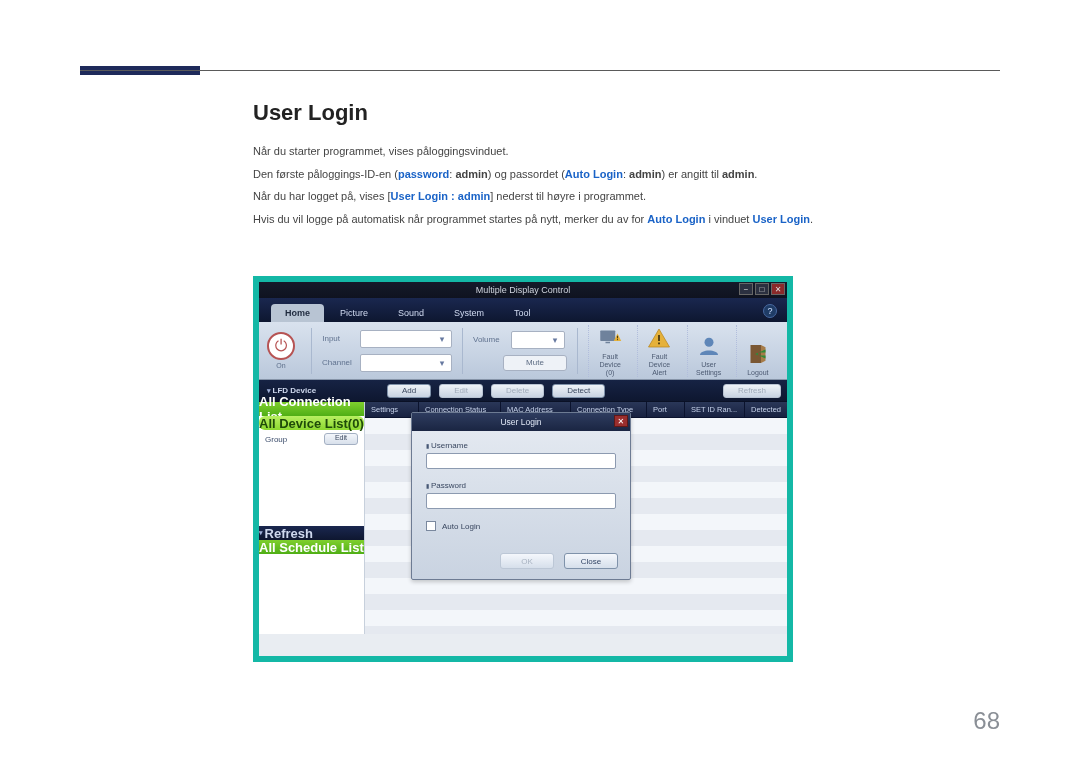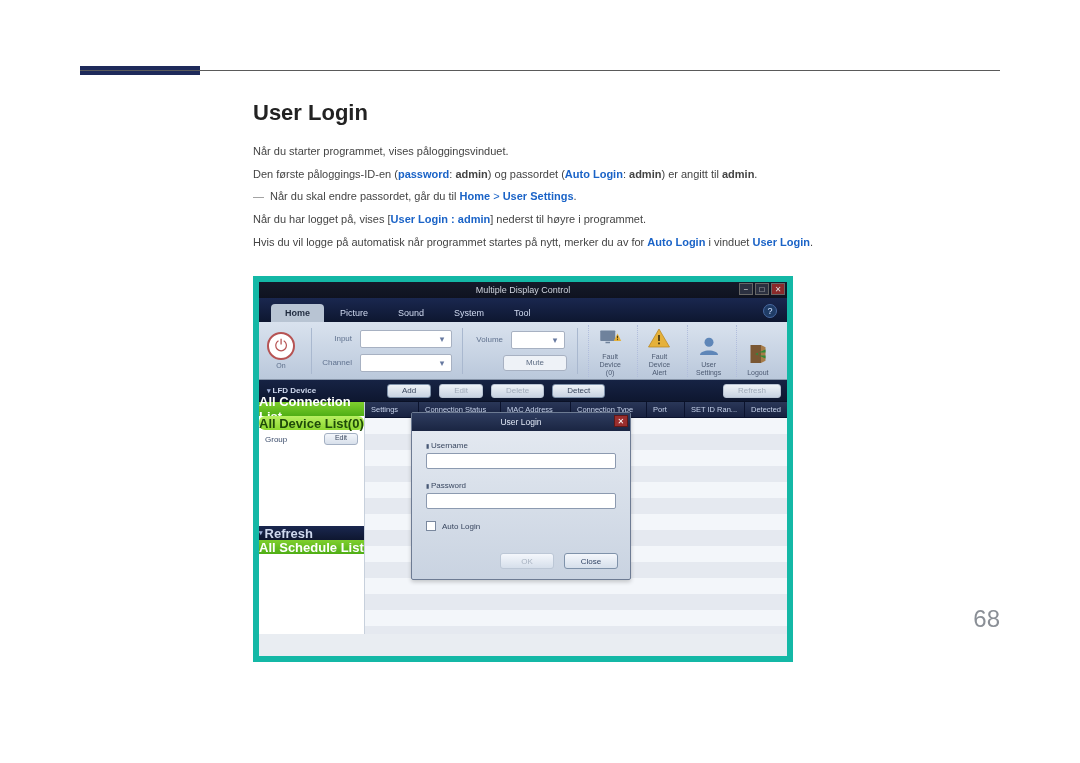--- a/index.html
+++ b/index.html
@@ -1,17 +1,17 @@
 <!DOCTYPE html>
 <html><head>
 <meta charset="utf-8">
 <style>
   * { box-sizing: border-box; margin: 0; padding: 0; }
   html, body { width: 1080px; height: 763px; font-family: Arial, Helvetica, sans-serif; background: #fff; color: #333; }
-  .page { position: relative; width: 1080px; height: 661px; padding: 38px 80px 32px 80px; }
+  .page { position: relative; width: 1080px; height: 763px; padding: 38px 80px 32px 80px; }
   .top-rule { position: absolute; top: 70px; left: 80px; right: 80px; height: 0; border-top: 1px solid #5a5a5a; }
   .left-bar { position: absolute; left: 80px; top: 66px; width: 120px; height: 9px; background: #1e2a5a; }
   .content { position: absolute; left: 253px; top: 100px; width: 560px; }
   h2 { font-size: 22px; font-weight: 700; color: #222; margin-bottom: 16px; }
   p.body { font-size: 11px; line-height: 1.7; color: #444; margin-bottom: 4px; }
   .dash-line { display: flex; font-size: 11px; line-height: 1.7; color: #444; margin-bottom: 4px; }
   .dash-line::before { content: "―"; color: #888; margin-right: 6px; }
   .b { font-weight: 700; }
   .blue { color: #1a63c7; }
   .screenshot { position: absolute; left: 253px; top: 276px; width: 540px; height: 386px; border: 6px solid #14b8a6; background: #e9edf2; font-size: 9px; color: #e4e4e4; overflow: hidden; }
@@ -23,21 +23,21 @@
   .mainbar { height: 24px; background: linear-gradient(#1a274f,#0e1730); display: flex; align-items: flex-end; padding-left: 12px; position: relative; }
   .tab { height: 18px; padding: 2px 14px; font-size: 9px; color: #d0daf0; margin-right: 2px; border-radius: 4px 4px 0 0; display: flex; align-items: center; cursor: pointer; }
   .tab.active { background: #b8c4d3; color: #1f2a3e; font-weight: 700; }
   .help-dot { position: absolute; right: 10px; top: 6px; width: 14px; height: 14px; border-radius: 50%; background: #1f3c66; color: #cfe0ff; display: flex; align-items: center; justify-content: center; font-size: 9px; cursor: pointer; border: 1px solid #4868a0; }
   .ribbon { height: 58px; background: linear-gradient(#d9e2ee,#bac8db); border-bottom: 1px solid #8694a8; display: flex; align-items: center; padding: 0 8px; gap: 6px; }
   .power-group { display: flex; flex-direction: column; align-items: center; margin-right: 6px; }
   .power-btn { width: 28px; height: 28px; border-radius: 50%; border: 2px solid #b65353; color: #b65353; display: flex; align-items: center; justify-content: center; font-size: 16px; background: #fff; }
   .dropbox { height: 18px; background: #fff; border: 1px solid #a7b1c2; width: 92px; display: flex; align-items: center; justify-content: space-between; padding: 0 4px; color: #7b889c; border-radius: 2px; }
   .dropbox .arrow { width: 10px; text-align: center; color: #6779a0; }
   .ribbon-col { display: flex; flex-direction: column; gap: 6px; }
-  .ribbon-lbl { width: 38px; font-size: 8px; color: #60728f; text-align: right; padding-right: 8px; }
+  .ribbon-lbl { width: 38px; font-size: 8px; color: #60728f; text-align: right; padding-right: 20px; }
   .mute-btn { width: 64px; height: 16px; background: #eef2f7; border: 1px solid #a7b1c2; border-radius: 3px; color: #5c6c83; display: flex; align-items: center; justify-content: center; font-size: 8px; margin-left: 30px; }
   .big-icon { width: 56px; height: 52px; display: flex; flex-direction: column; align-items: center; justify-content: flex-end; color: #4c5a72; font-size: 7px; text-align: center; line-height: 1.1; cursor: pointer; border-left: 1px dotted #b1bddc; padding: 0 4px; }
   .big-icon .glyph { width: 26px; height: 26px; margin-bottom: 2px; display: flex; align-items: center; justify-content: center; }
   .big-icon .glyph svg { width: 24px; height: 24px; }
   .toolbar2 { height: 22px; background: linear-gradient(#162344,#0e1730); border-bottom: 1px solid #0a1126; display: flex; align-items: center; justify-content: space-between; }
   .toolbar2 .left { display: flex; align-items: center; }
   .side-hdr { width: 118px; padding: 0 8px; color: #cfd9ee; font-size: 8px; font-weight: 700; display: flex; align-items: center; }
   .side-hdr::before { content: "▾ "; font-size: 7px; margin-right: 2px; color: #9fb0d8; }
   .tb-btns { display: flex; gap: 8px; margin-left: 10px; }
   .sm-btn { height: 14px; padding: 0 14px; font-size: 8px; background: linear-gradient(#eef2f7,#c8d3e2); border: 1px solid #7f92aa; border-radius: 3px; color: #3a475e; display: flex; align-items: center; }
@@ -78,23 +78,20 @@
 <div class="page">
   <div class="left-bar"></div>
   <div class="top-rule"></div>
 
   <div class="content">
     <h2>User Login</h2>
     <p class="body">Når du starter programmet, vises påloggingsvinduet.</p>
     <p class="body">
       <span>Den første påloggings-ID-en (</span><span class="b blue">password</span><span>: </span><span class="b">admin</span><span>) og passordet (</span><span class="b blue">Auto Login</span><span>: </span><span class="b">admin</span><span>) er angitt til </span><span class="b">admin</span><span>.</span>
     </p>
-    <div class="dash-line">
-      <span><span>Når du skal endre passordet, går du til </span><span class="b blue">Home</span><span class="blue"> &gt; </span><span class="b blue">User Settings</span><span>.</span></span>
-    </div>
     <p class="body">
       <span>Når du har logget på, vises [</span><span class="b blue">User Login : admin</span><span>] nederst til høyre i programmet.</span>
     </p>
     <p class="body">
       <span>Hvis du vil logge på automatisk når programmet startes på nytt, merker du av for </span><span class="b blue">Auto Login</span><span> i vinduet </span><span class="b blue">User Login</span><span>.</span>
     </p>
   </div>
 
   <div class="screenshot">
     <div class="titlebar">

